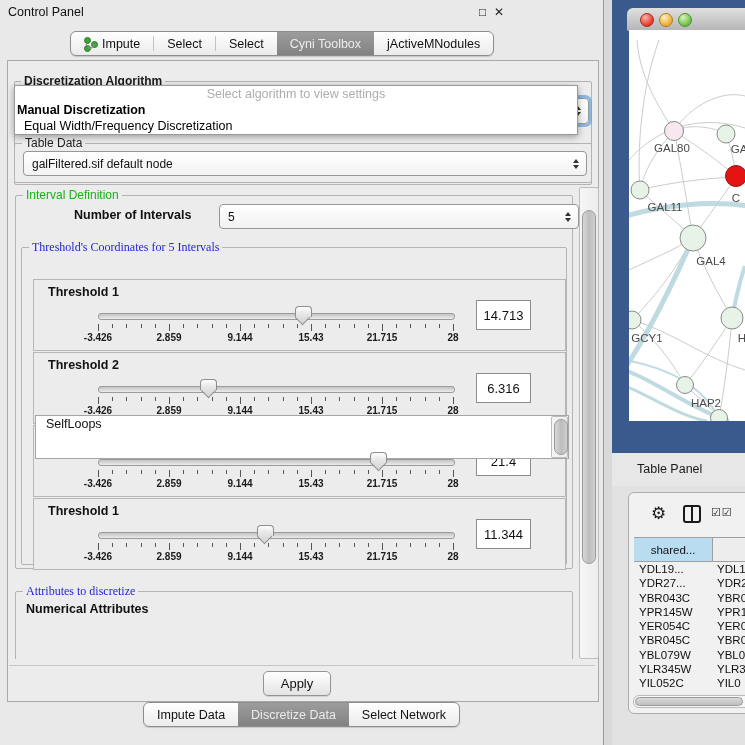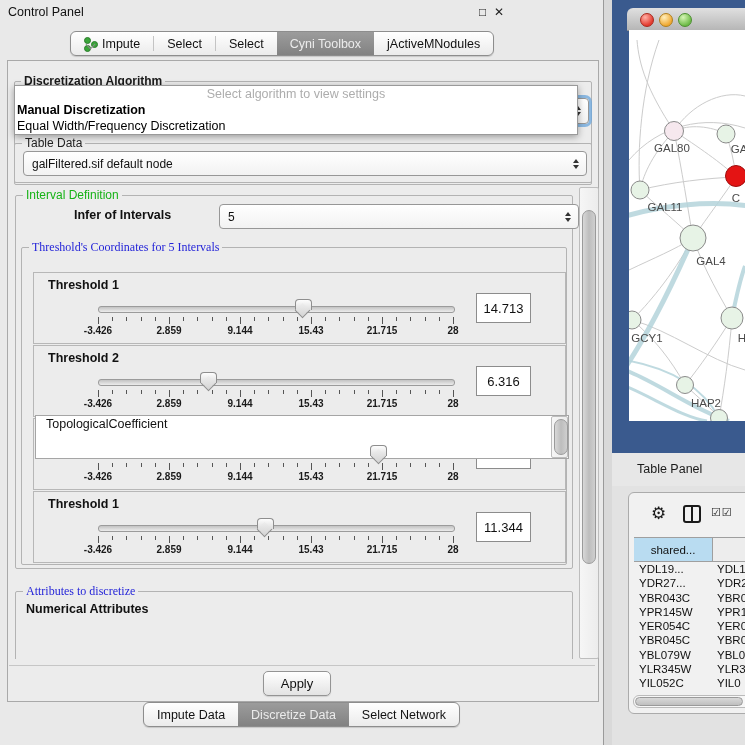--- a/index.html
+++ b/index.html
@@ -32,21 +32,21 @@
   .spinner{position:absolute;right:7px;top:50%;transform:translateY(-50%);display:flex;flex-direction:column;gap:2px;}
   .spinner .up{width:0;height:0;border-left:3.5px solid transparent;border-right:3.5px solid transparent;border-bottom:4px solid #333;}
   .spinner .dn{width:0;height:0;border-left:3.5px solid transparent;border-right:3.5px solid transparent;border-top:4px solid #333;}
   #combo-focused{box-shadow:0 0 0 3px rgba(105,165,220,.75);}
   
   #algo-popup{left:6px;top:24px;width:562px;height:48px;background:#fff;border:1px solid #9a9a9a;
               box-shadow:0 2px 7px rgba(0,0,0,.35);z-index:30;font-size:12.5px;}
   #algo-popup .row{height:16px;line-height:16px;white-space:nowrap;overflow:hidden;}
   #popup-placeholder{color:#adadad;text-align:center;}
   #popup-item-0{font-weight:bold;color:#000;padding-left:2px;}
-  #popup-item-1{color:#000;padding-left:2px;}
+  #popup-item-1{color:#000;padding-left:9px;}
   
   #scrollview{left:5px;top:126px;width:566px;height:472px;overflow:hidden;}
   .vscroll{position:absolute;background:linear-gradient(90deg,#f6f6f6,#ececec);border:1px solid #bdbdbd;border-radius:2px;}
   .vthumb{position:absolute;left:2px;width:12px;border:1px solid #9a9a9a;border-radius:7px;
           background:linear-gradient(90deg,#d8d8d8,#bdbdbd 50%,#cfcfcf);}
   
   .thr-box{position:absolute;left:6px;width:531px;height:70px;border:1px solid #b7b7b7;background:#ececec;}
   .thr-title{position:absolute;left:14px;top:5px;font-size:12.5px;font-weight:bold;color:#111;}
   .track{position:absolute;left:64px;top:33px;width:355px;height:5px;border:1px solid #9b9b9b;border-radius:3px;
          background:linear-gradient(#c3c3c3,#ececec);}
@@ -165,32 +165,32 @@
       <span class="spinner">
           <span class="up"></span>
           <span class="dn"></span>
         </span>
     </div>
 
     <div class="abs" id="scrollview">
 
       <div class="grp" style="left:2px;top:8px;width:556px;height:372px;"></div>
       <span class="grp-label lab-green" style="left:10px;top:1px;">Interval Definition</span>
-      <span class="abs" style="left:61px;top:21px;font-size:12.5px;font-weight:bold;color:#111;">Infer of Intervals</span>
+      <span class="abs" style="left:61px;top:21px;font-size:12.5px;font-weight:bold;color:#111;">Number of Intervals</span>
       <div class="combo" style="left:206px;top:17px;width:350px;height:23px;">
         <span>5</span>
         <span class="spinner">
             <span class="up"></span>
             <span class="dn"></span>
           </span>
       </div>
 
       <div class="grp" style="left:8px;top:60px;width:544px;height:316px;"></div>
       <span class="grp-label lab-blue" style="left:16px;top:53px;">Threshold's Coordinates for 5 Intervals</span>
-      <div class="abs" id="threshold-list" style="left:14px;top:1px;width:545px;height:380px;">
+      <div class="abs" id="threshold-list" style="left:14px;top:8px;width:545px;height:380px;">
           <div class="thr-box" style="top: 84px;">
             <div class="thr-title">Threshold 1</div>
             <div class="track"></div>
             <div class="tick" style="left: 64px; top: 44px; height: 7px;"></div>
             <div class="tick" style="left: 78.2px; top: 44px; height: 4px;"></div>
             <div class="tick" style="left: 92.4px; top: 44px; height: 4px;"></div>
             <div class="tick" style="left: 106.6px; top: 44px; height: 4px;"></div>
             <div class="tick" style="left: 120.8px; top: 44px; height: 4px;"></div>
             <div class="tick" style="left: 135px; top: 44px; height: 7px;"></div>
             <div class="tick" style="left: 149.2px; top: 44px; height: 4px;"></div>
@@ -335,21 +335,21 @@
             <div class="ticklab" style="left: 389px;">28</div>
             <div class="thumb" style="left: 222.848px;"></div>
             <div class="valbox">11.344</div>
           </div>
         </div>
 
       <div class="grp" style="left:2px;top:404px;width:556px;height:250px;"></div>
       <span class="grp-label lab-blue" style="left:10px;top:397px;">Attributes to discretize</span>
       <span class="abs" style="left:13px;top:415px;font-size:12.5px;font-weight:bold;color:#111;">Numerical Attributes</span>
       <div id="attr-list">
-          <div class="item">TopologicalCoefficient</div>
+          <div class="item">SelfLoops</div>
         </div>
       <div class="vscroll" style="left:538px;top:229px;width:15px;height:40px;">
         <div class="vthumb" style="top:2px;height:34px;"></div>
       </div>
     </div>
 
     <div class="vscroll" style="left:571px;top:126px;width:18px;height:470px;">
       <div class="vthumb" style="top:22px;height:352px;"></div>
     </div>
 

